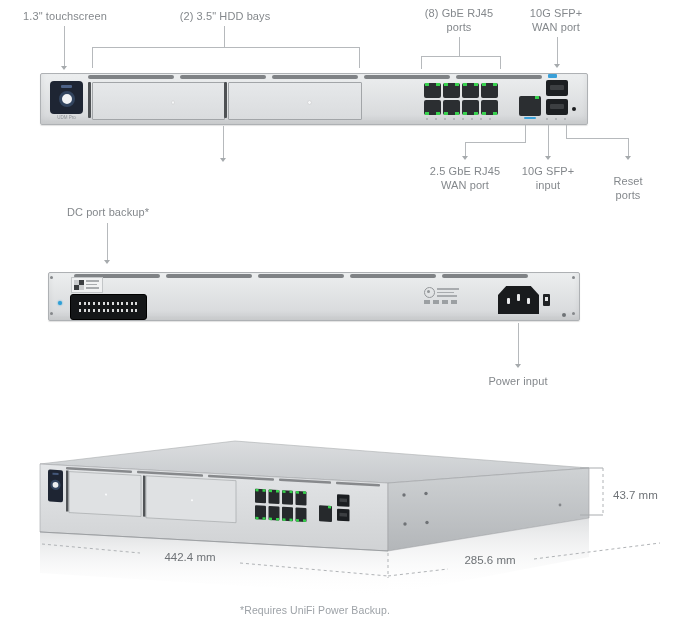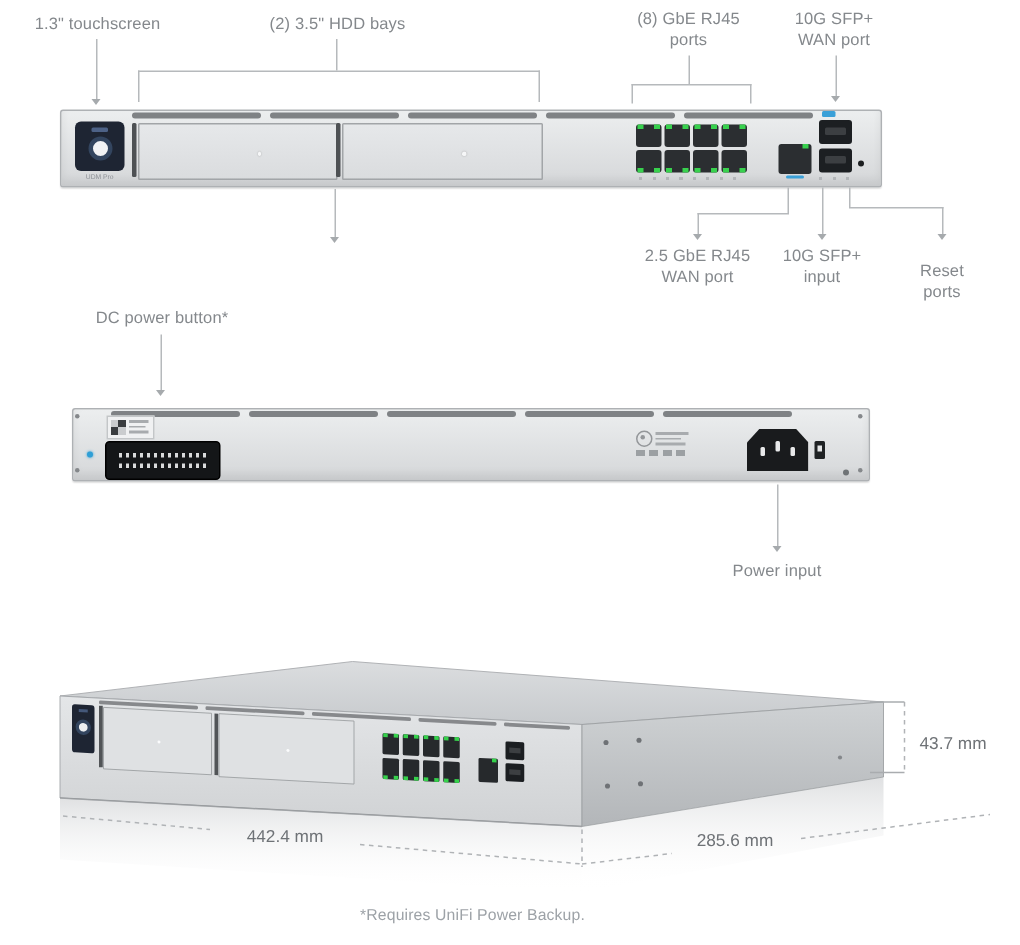--- a/index.html
+++ b/index.html
@@ -147,21 +147,21 @@
 
   <div class="vl" style="left:566px;top:125px;height:13px;"></div>
   <div class="hl" style="left:566px;top:138px;width:63px;"></div>
   <div class="vl" style="left:628px;top:138px;height:18px;"></div>
   <div class="arr" style="left:625px;top:156px;"></div>
   <div class="cl" style="left:583px;top:174px;width:90px;">
     <span>Reset</span><br>
     <span>ports</span>
   </div>
 
-  <div class="cl" style="left:48px;top:205px;width:120px;">DC power button*</div>
+  <div class="cl" style="left:48px;top:205px;width:120px;">DC port backup*</div>
   <div class="vl" style="left:107px;top:223px;height:37px;"></div>
   <div class="arr" style="left:104px;top:260px;"></div>
 
   <div class="panel" style="left:48px;top:272px;width:530px;height:47px;"></div>
   <div class="vents" style="left:74px;top:274px;">
     <i></i>
       <i></i>
       <i></i>
       <i></i>
       <i></i>

